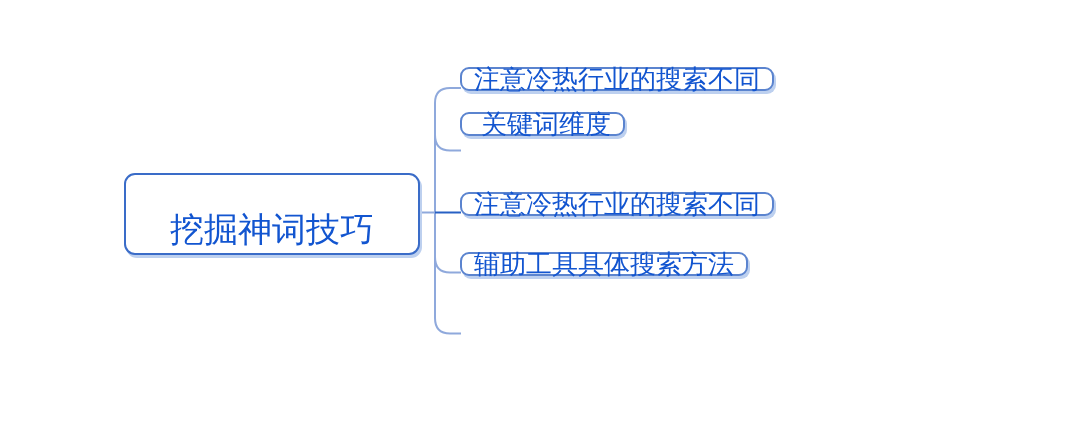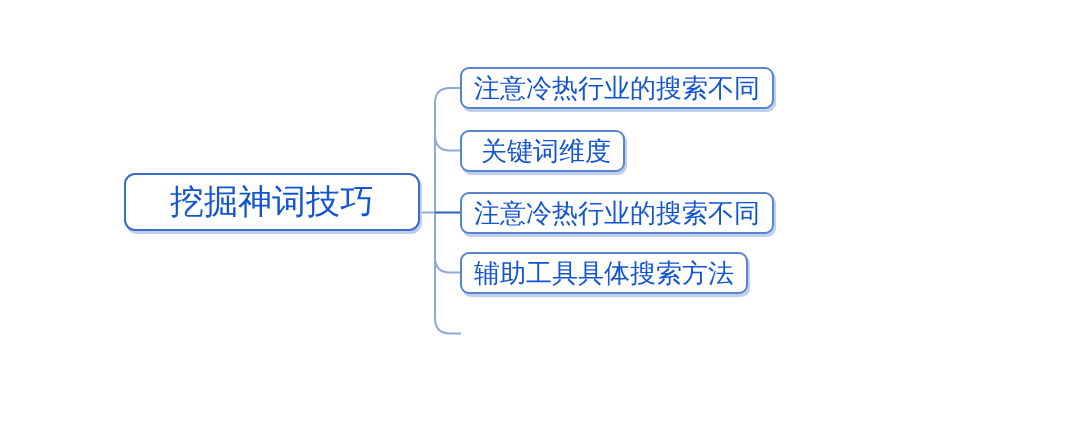--- a/index.html
+++ b/index.html
@@ -28,39 +28,40 @@
     display: flex;
     align-items: center;
     justify-content: center;
     background: #ffffff;
     white-space: nowrap;
   }
   .topic-root {
     left: 124px;
     top: 173px;
     width: 296px;
-    height: 58px;
+    height: 82px;
     border: 2px solid #3a6cc8;
     border-radius: 11px;
     box-shadow: 2px 3px 0 #bdd0ef;
     font-size: 34px;
     color: #1255d0;
+    align-items: flex-end;
   }
   .topic-child {
     left: 460px;
-    height: 42px;
+    height: 24px;
     border: 2px solid #5b84cf;
     border-radius: 9px;
     box-shadow: 2px 3px 0 #bdd0ef;
     font-size: 26px;
     color: #1255d0;
     padding: 0 12px;
   }
   .child-0 { top: 67px; }
-  .child-1 { top: 130px; padding-left: 19px; }
+  .child-1 { top: 112px; padding-left: 19px; }
   .child-2 { top: 192px; }
   .child-3 { top: 252px; }
   .child-4 { top: 313px; }
 </style>
 </head>
 <body>
 
 <div class="canvas">
 
   <svg class="connectors" viewBox="0 0 1080 426" xmlns="http://www.w3.org/2000/svg">

